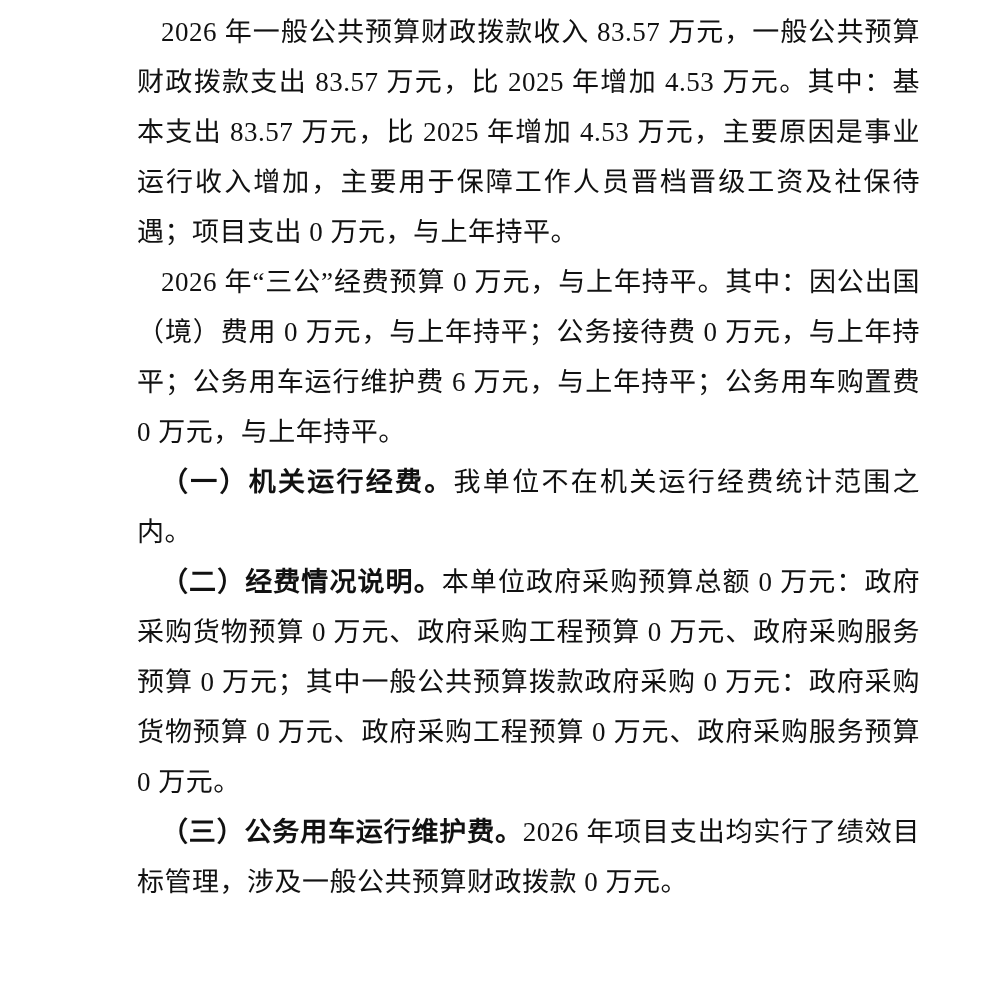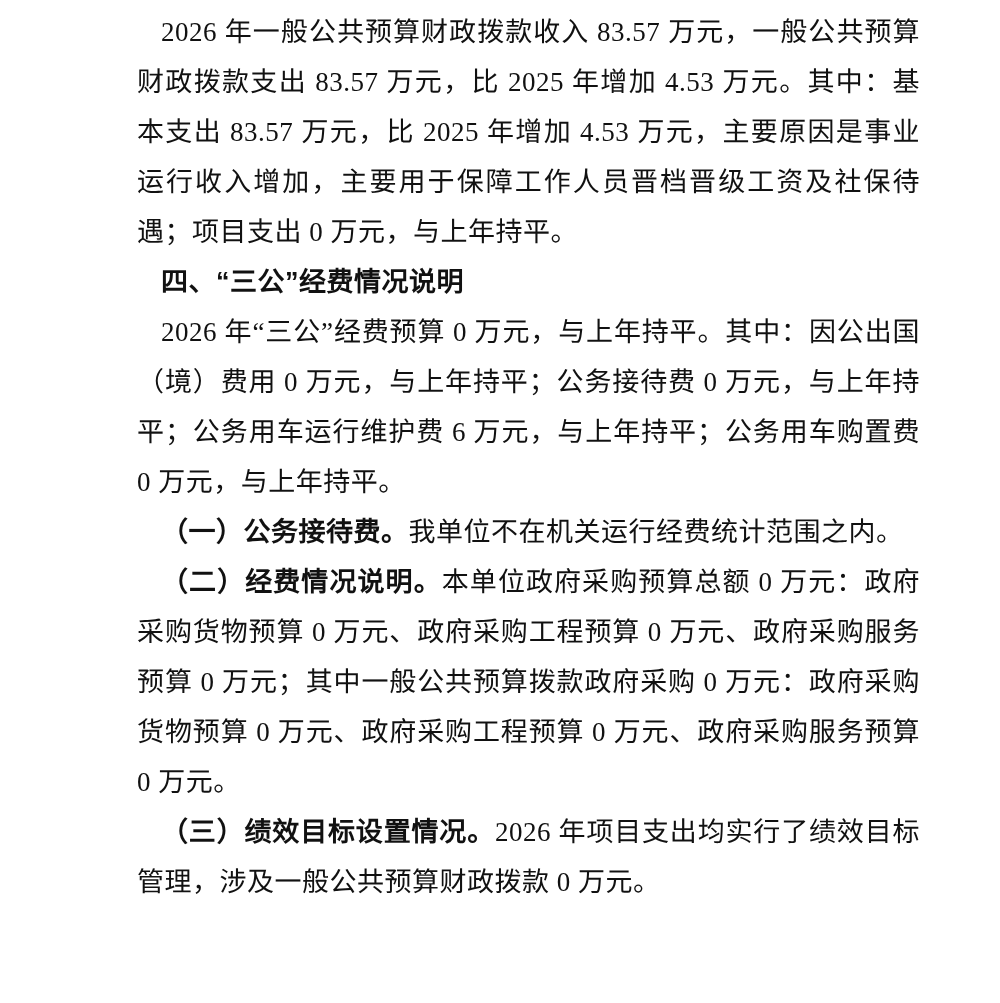--- a/index.html
+++ b/index.html
@@ -43,24 +43,23 @@
   }
 </style>
 </head>
 <body>
 
 <div class="doc-page">
 
   <p class="para-body">2026 年一般公共预算财政拨款收入 83.57 万元，一般公共预算财政拨款支出 83.57 万元，比 2025 年增加 4.53 万元。其中：基本支出 83.57 万元，比 2025 年增加 4.53 万元，主要原因是事业运行收入增加，主要用于保障工作人员晋档晋级工资及社保待遇；项目支出 0 万元，与上年持平。</p>
 
 
-  <h3 class="para-heading">四、“三公”经费情况说明</h3>
 
   <p class="para-body">2026 年“三公”经费预算 0 万元，与上年持平。其中：因公出国（境）费用 0 万元，与上年持平；公务接待费 0 万元，与上年持平；公务用车运行维护费 6 万元，与上年持平；公务用车购置费 0 万元，与上年持平。</p>
 
 
-  <p class="para-body"><span class="para-lead">（一）公务接待费。</span><span>我单位不在机关运行经费统计范围之内。</span></p>
+  <p class="para-body"><span class="para-lead">（一）机关运行经费。</span><span>我单位不在机关运行经费统计范围之内。</span></p>
 
   <p class="para-body"><span class="para-lead">（二）经费情况说明。</span><span>本单位政府采购预算总额 0 万元：政府采购货物预算 0 万元、政府采购工程预算 0 万元、政府采购服务预算 0 万元；其中一般公共预算拨款政府采购 0 万元：政府采购货物预算 0 万元、政府采购工程预算 0 万元、政府采购服务预算 0 万元。</span></p>
 
-  <p class="para-body"><span class="para-lead">（三）绩效目标设置情况。</span><span>2026 年项目支出均实行了绩效目标管理，涉及一般公共预算财政拨款 0 万元。</span></p>
+  <p class="para-body"><span class="para-lead">（三）公务用车运行维护费。</span><span>2026 年项目支出均实行了绩效目标管理，涉及一般公共预算财政拨款 0 万元。</span></p>
 
 </div>
 
 </body></html>

